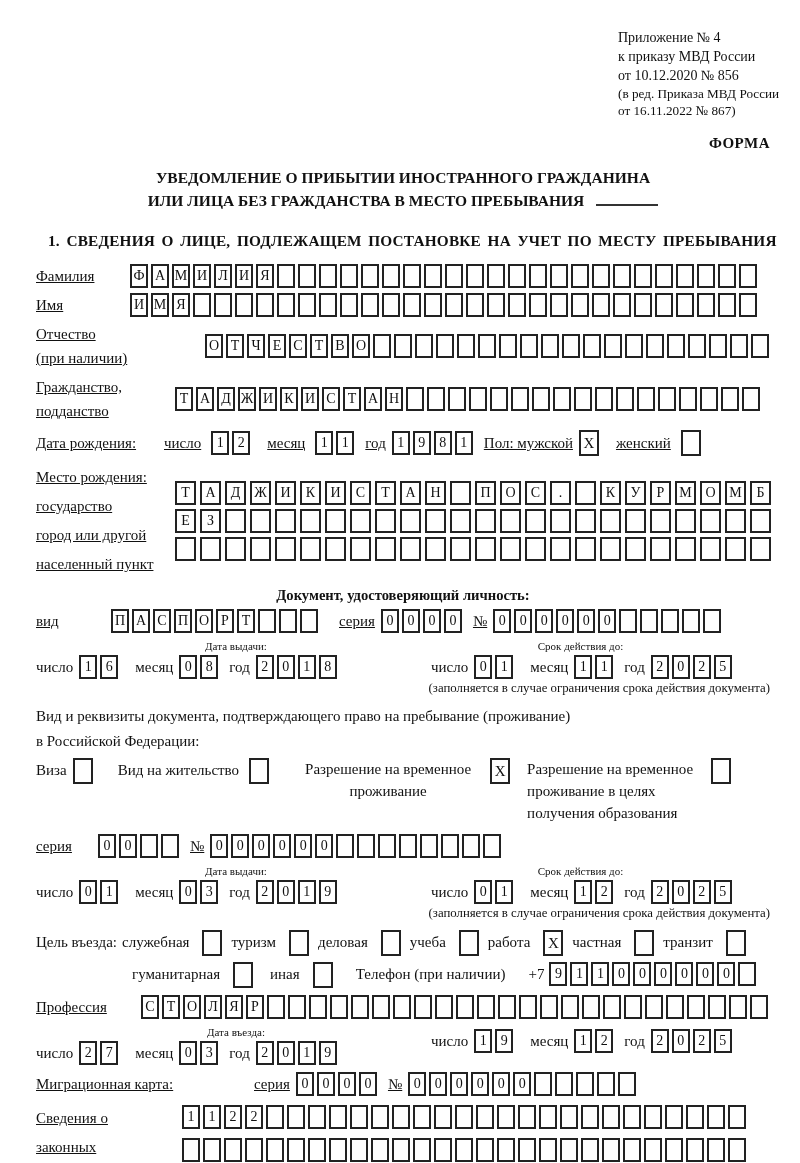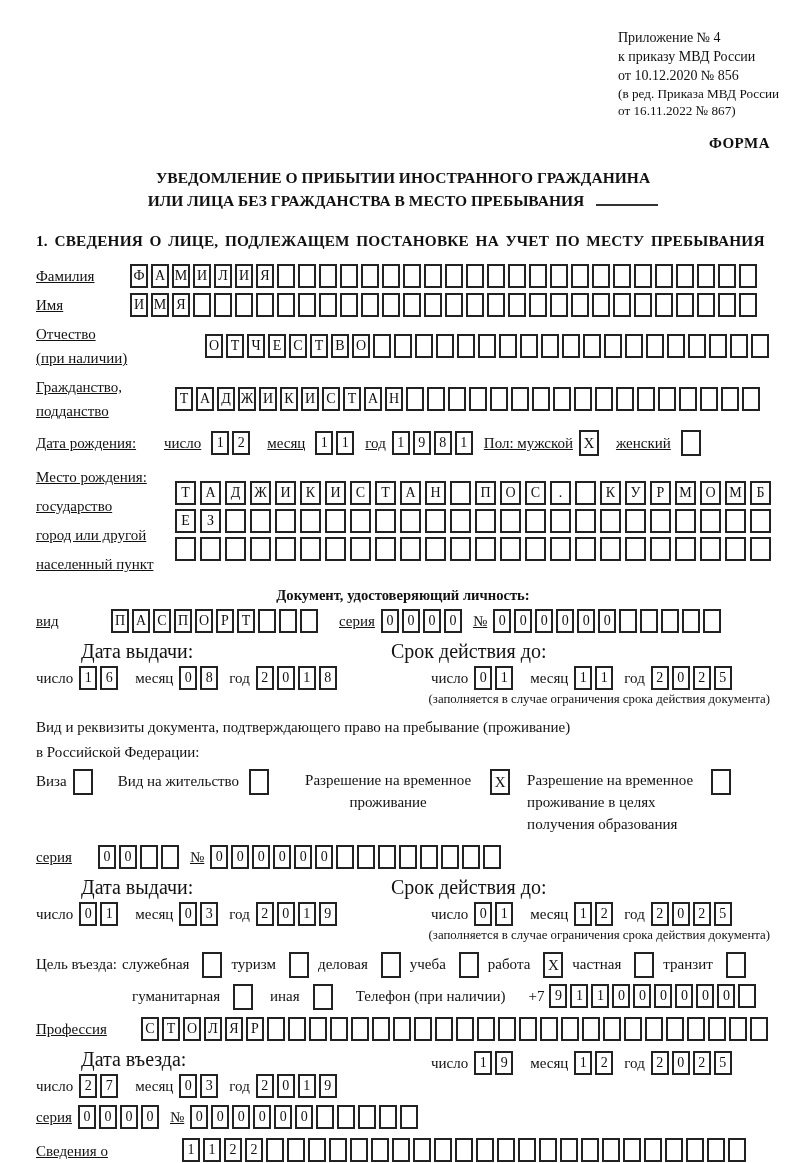--- a/index.html
+++ b/index.html
@@ -8,21 +8,21 @@
     padding:28px 30px 0 36px;color:#111;
     font-family:"Liberation Serif","DejaVu Serif",serif;font-size:15px;
     overflow:hidden;
   }
   .appendix{margin-left:582px;font-size:14px;line-height:19px;white-space:nowrap;}
   .appendix .ed{font-size:13.2px;line-height:17px;}
   .appendix .ed:first-of-type{margin-top:5px;}
   .forma{text-align:right;font-weight:bold;font-size:15px;margin-top:16px;letter-spacing:.5px;}
   .title{text-align:center;font-weight:bold;font-size:15.5px;line-height:23px;margin-top:14px;}
   .blankline{display:inline-block;width:62px;border-bottom:2px solid #333;height:.9em;margin-left:12px;}
-  .sec-heading{margin-top:20px;font-weight:bold;font-size:15.3px;letter-spacing:.2px;word-spacing:2.5px;white-space:nowrap;}
+  .sec-heading{margin-top:20px;font-weight:bold;font-size:15.3px;letter-spacing:.2px;word-spacing:2.5px;white-space:nowrap;margin-left:12px;}
 
   .cl{display:inline-block;box-sizing:border-box;width:18px;height:24px;border:2px solid #222;
       margin-right:3px;text-align:center;font:14px/20px "Liberation Serif",serif;vertical-align:top;}
   .cl.w{width:21px;margin-right:4px;}
   .cl.b{width:20px;height:26px;font-size:15px;line-height:22px;}
   .cells{white-space:nowrap;font-size:0;}
   .crow{display:flex;align-items:center;margin-top:5px;text-decoration:underline;}
   .crow .lab{line-height:24px;}
   .lw95{width:94px;flex:none;}
   .lw140{width:139px;flex:none;}
@@ -34,21 +34,21 @@
   .rowgap{margin-top:7px;}
 
   .inlbl{line-height:24px;white-space:nowrap;}
   .mr6{margin-right:6px;} .mr10{margin-right:10px;} .ml8{margin-left:8px;} .ml14{margin-left:14px;} .ml18{margin-left:18px;}
 
   .doc-heading{text-align:center;font-weight:bold;font-size:14.6px;margin-top:8px;}
 
   .dates{display:flex;margin-top:7px;}
   .dg-left{width:355px;flex:none;}
   .dg-right{flex:1;}
-  .dg-h{text-align:left;font-size:20px;}
+  .dg-h{text-align:center;font-size:11px;}
   .dg-h.pl{padding-left:45px;}
   .dg-line{display:flex;align-items:flex-start;margin-top:3px;}
   .note{font-size:12.8px;text-align:right;margin-top:2px;}
 
   .intro{font-size:15px;line-height:25px;margin-top:8px;}
   .opts{display:flex;align-items:flex-start;margin-top:4px;}
   .opt{display:flex;align-items:flex-start;}
   .optlab{line-height:25px;}
   .optlab.c2{width:192px;text-align:center;line-height:22px;}
   .optlab.c3{width:178px;line-height:22px;}
@@ -274,20 +274,21 @@
       <span class="cells"><span class="cl">1</span><span class="cl">9</span></span>
       <span class="inlbl ml14 mr6">месяц</span>
       <span class="cells"><span class="cl">1</span><span class="cl">2</span></span>
       <span class="inlbl ml8 mr6">год</span>
       <span class="cells"><span class="cl">2</span><span class="cl">0</span><span class="cl">2</span><span class="cl">5</span></span>
     </div>
   </div>
 </div>
 
 <div class="crow rowgap">
+  <span class="inlbl" style="width:218px;">Миграционная карта:</span>
   <span class="inlbl mr6">серия</span>
   <span class="cells"><span class="cl">0</span><span class="cl">0</span><span class="cl">0</span><span class="cl">0</span></span>
   <span class="inlbl ml8 mr6">№</span>
   <span class="cells"><span class="cl">0</span><span class="cl">0</span><span class="cl">0</span><span class="cl">0</span><span class="cl">0</span><span class="cl">0</span><span class="cl"></span><span class="cl"></span><span class="cl"></span><span class="cl"></span><span class="cl"></span></span>
 </div>
 
 <div class="crow" style="margin-top:8px;">
   <span class="lab lbl-stack" style="width:146px;line-height:29px;">
     <span>Сведения о</span>
     <span>законных</span>

